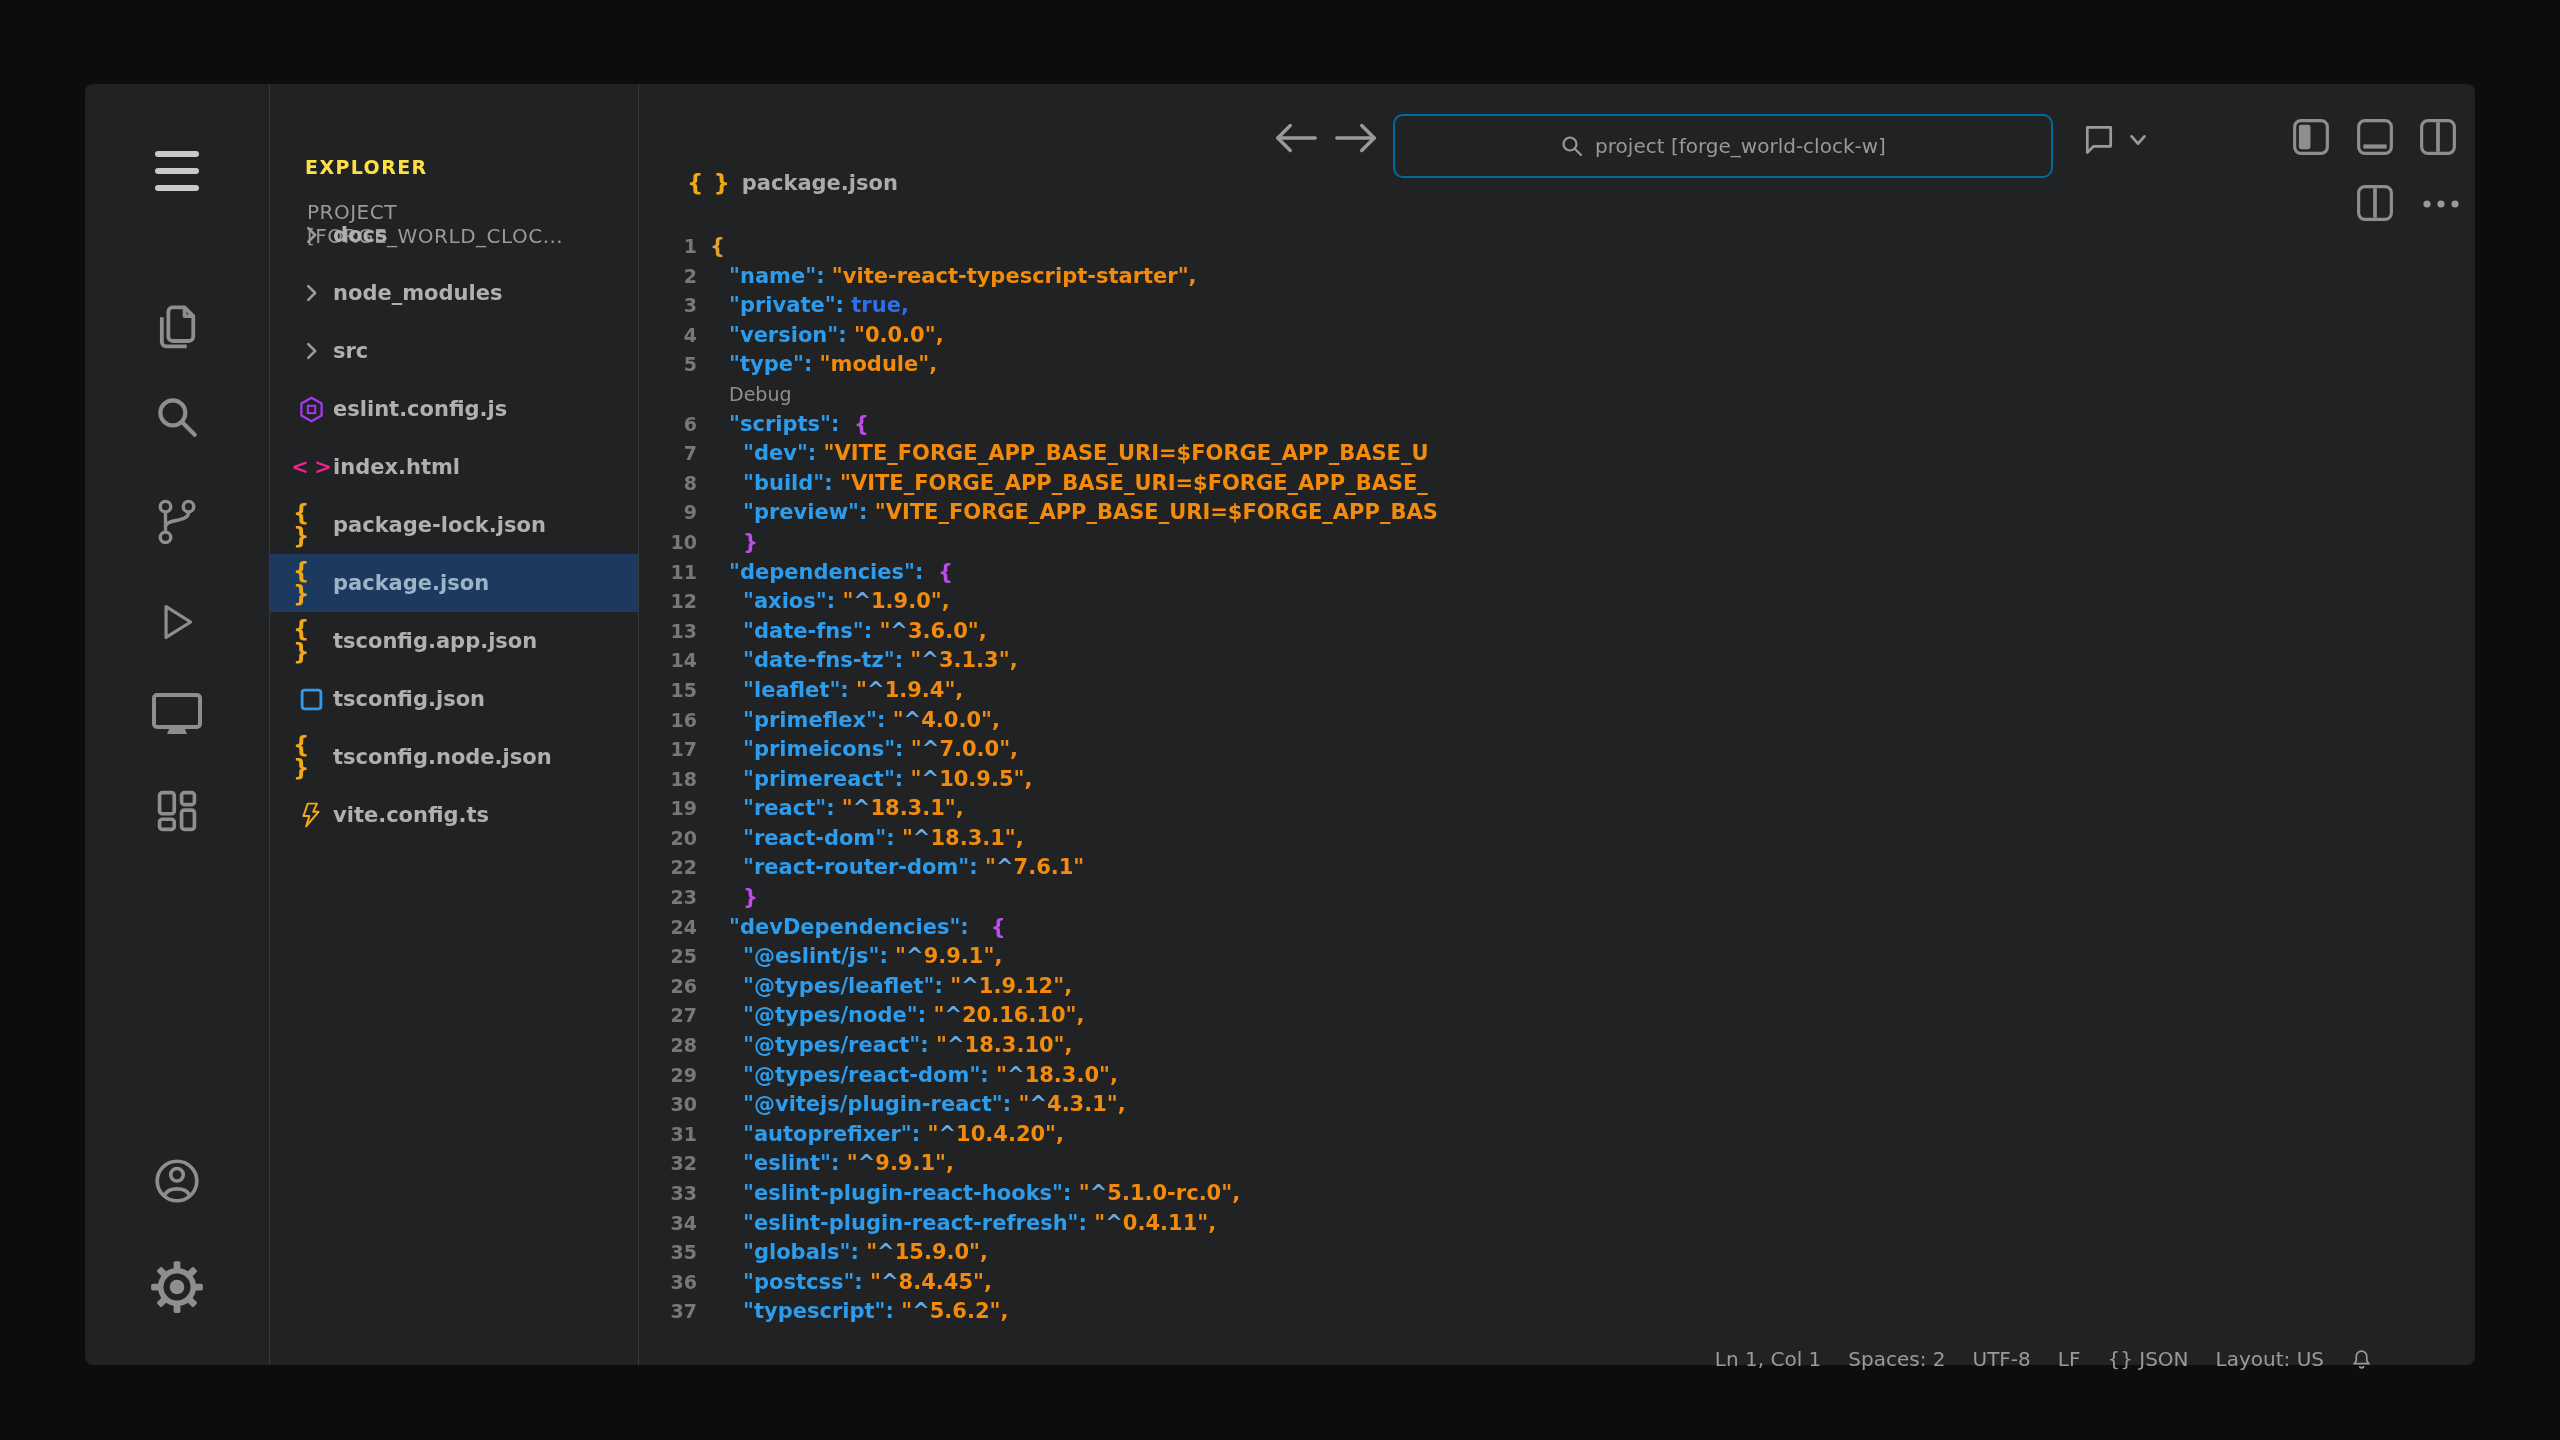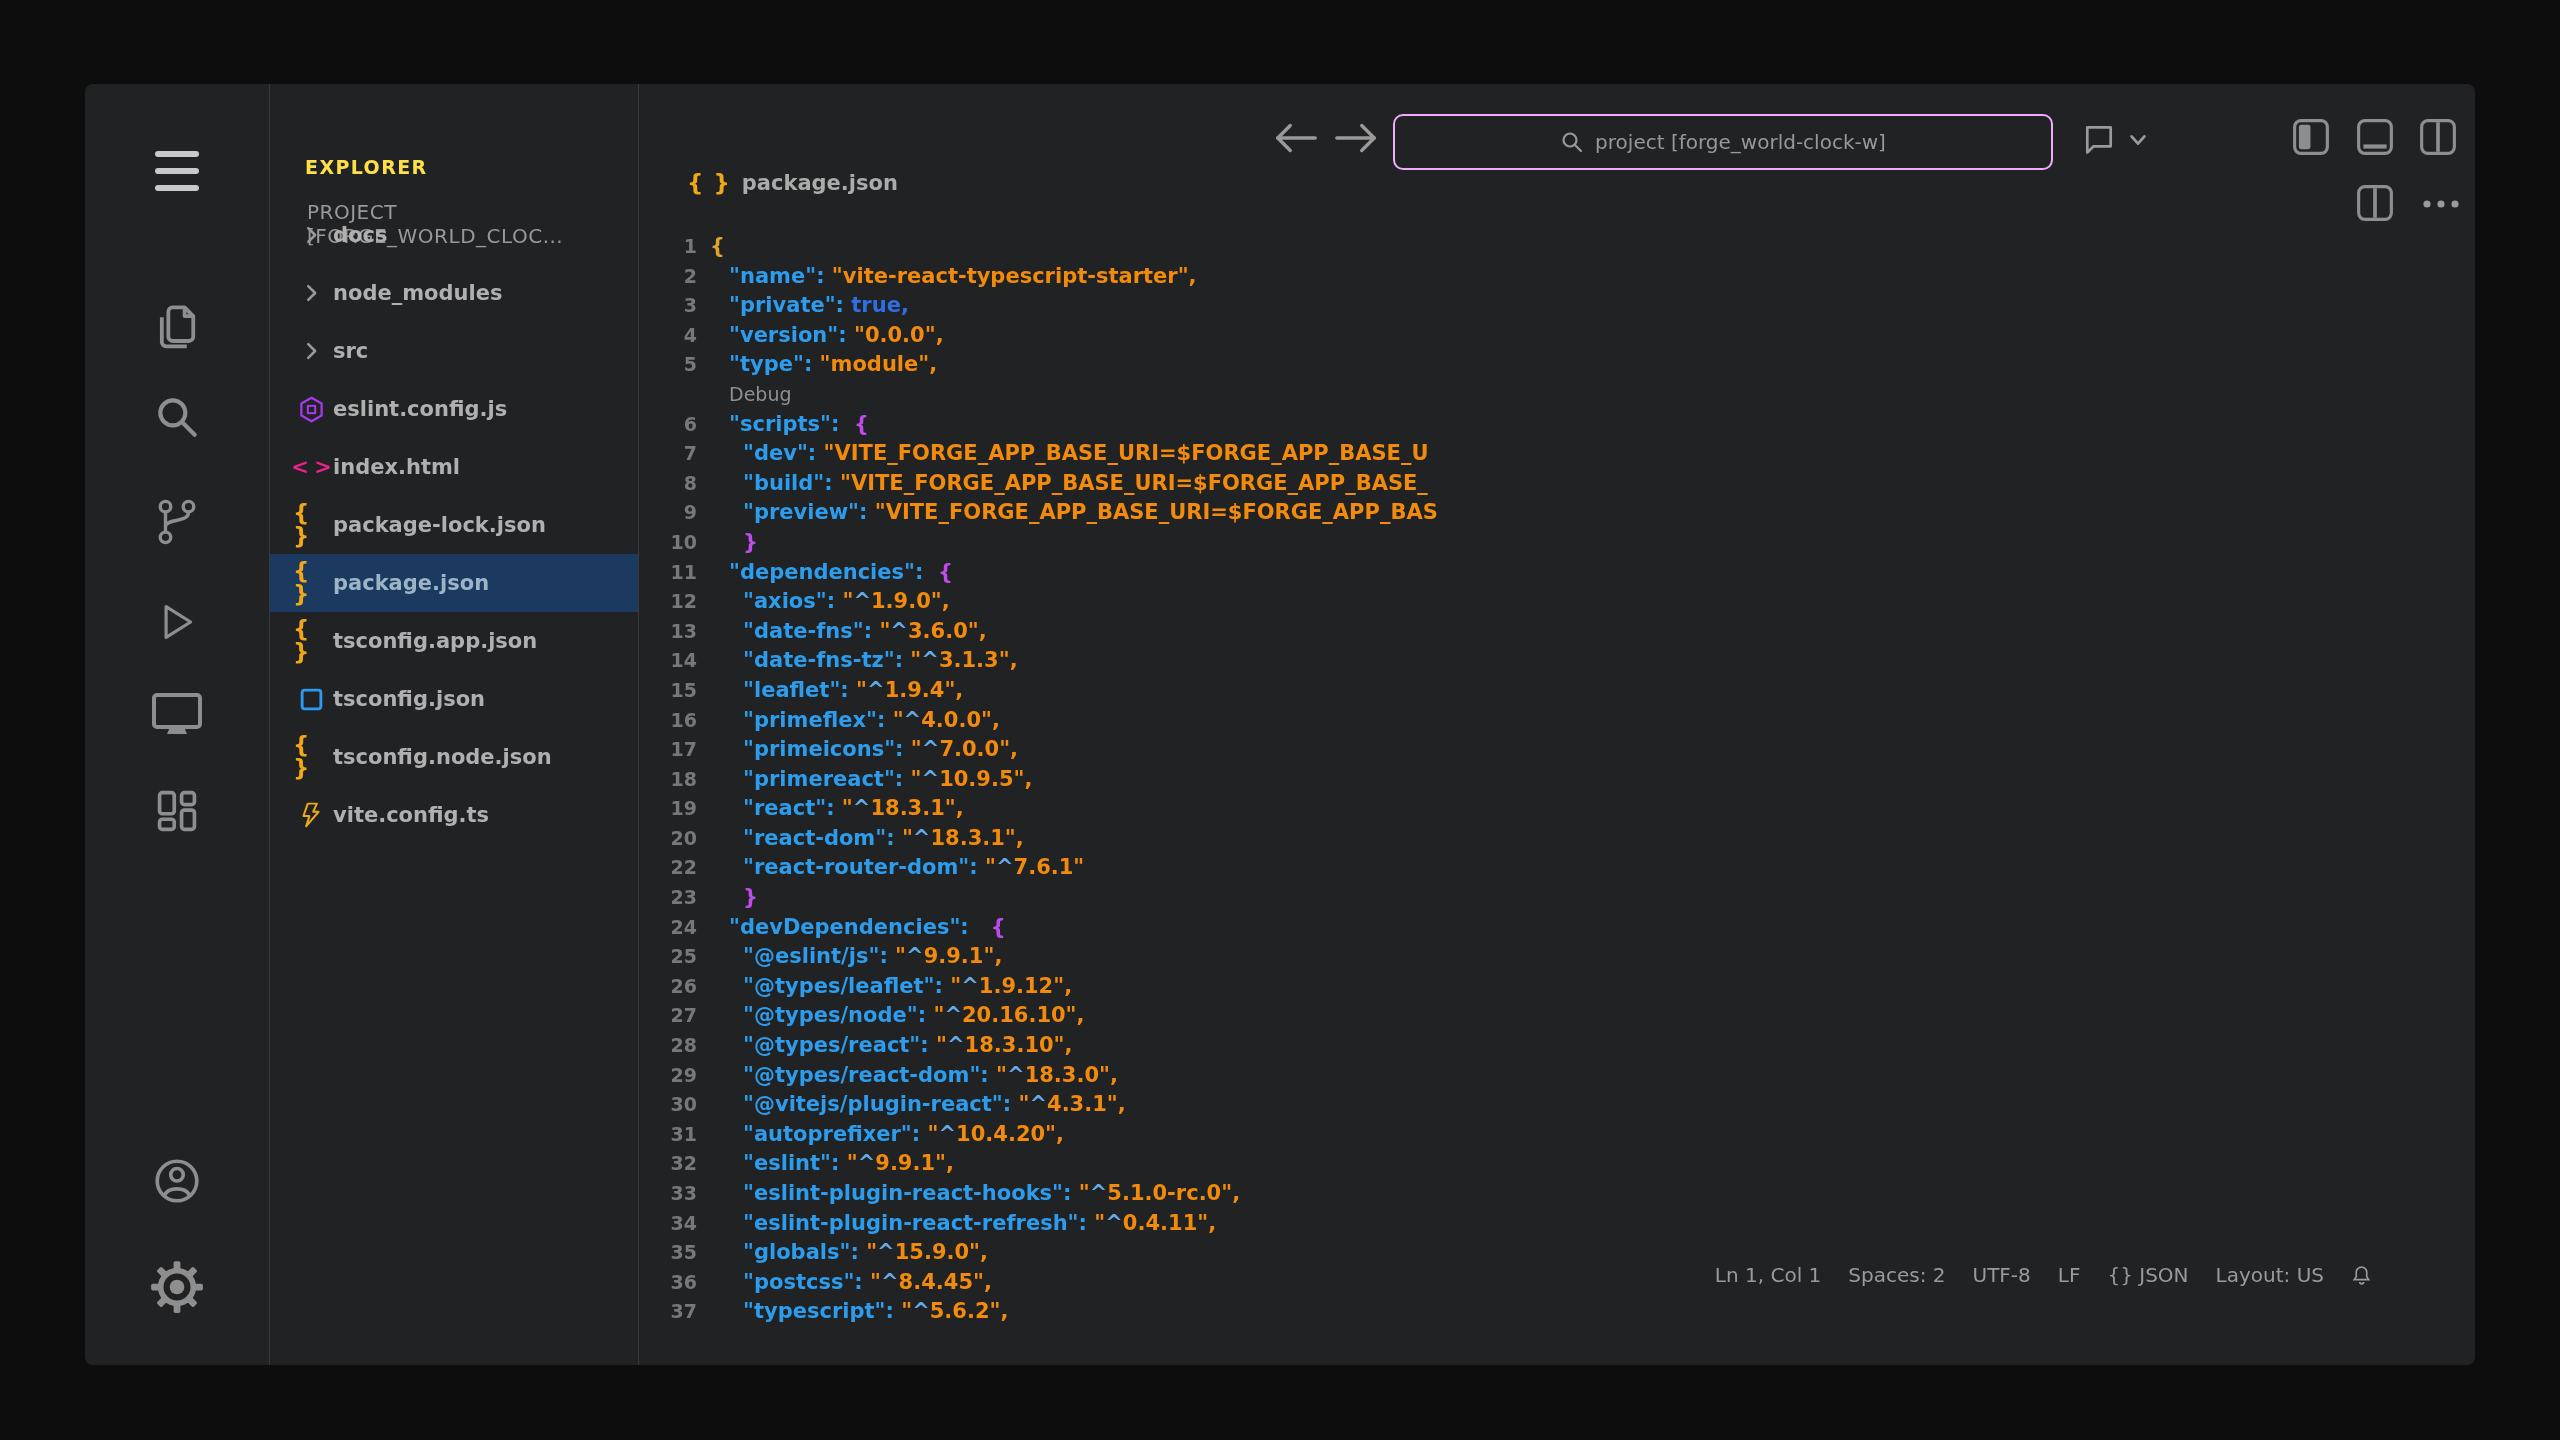--- a/index.html
+++ b/index.html
@@ -20,40 +20,40 @@
   .tree-row{height:58px;display:flex;align-items:center;cursor:pointer;}
   .tree-row.selected{background:#1c3a5f;}
   .tree-ic{width:36px;margin-left:23px;display:flex;align-items:center;justify-content:center;}
   .tree-label{margin-left:4px;font-size:21px;font-weight:700;color:#b0b0b0;}
   .tree-row.selected .tree-label{color:#9db3c7;}
   .ic-braces{font-size:23px;font-weight:800;letter-spacing:1px;line-height:1;}
   .ic-html{font-size:21px;font-weight:800;letter-spacing:-1px;line-height:1;}
 
   
   .nav-arrow{position:absolute;cursor:pointer;}
-  .searchbox{position:absolute;left:1308px;top:30px;width:660px;height:56px;border:2px solid #f0abfc;border-radius:10px;
+  .searchbox{position:absolute;left:1308px;top:30px;width:660px;height:64px;border:2px solid #0369a1;border-radius:10px;
     display:flex;align-items:center;justify-content:center;gap:11px;color:#989898;font-size:20px;cursor:text;box-sizing:border-box;}
   .chatgrp{position:absolute;left:1996px;top:38px;display:flex;align-items:center;gap:10px;cursor:pointer;}
   .wcicon{position:absolute;cursor:pointer;}
 
   
   .editor-tab{position:absolute;left:602px;top:86px;display:flex;align-items:center;gap:11px;}
   .tab-ic{color:#f0a818;font-size:23px;font-weight:800;letter-spacing:1px;}
   .tab-label{font-size:21px;font-weight:700;color:#ababab;}
   .code{position:absolute;left:553px;top:148px;right:8px;}
   .code-row{display:flex;height:29.6px;line-height:29.6px;font-size:21px;font-weight:700;white-space:pre;}
   .code-ln{width:59px;text-align:right;color:#787878;font-size:19px;font-weight:600;flex:none;}
   .code-ct{margin-left:13px;}
   .lvl1{padding-left:19px;} .lvl2{padding-left:33px;}
   .lens{color:#8f8f8f;font-size:19px;font-weight:400;}
   .tok-k{color:#2d9cec;} .tok-s{color:#f28b0d;} .tok-b{color:#2d6fe4;}
   .tok-c{color:#64aae6;} .tok-p1{color:#e0a32e;} .tok-p2{color:#bd4ce8;}
 
   
-  .statusbar{position:absolute;right:103px;top:1176px;height:30px;display:flex;gap:27px;align-items:center;
+  .statusbar{position:absolute;right:103px;top:1260px;height:30px;display:flex;gap:27px;align-items:center;
     font-size:20px;color:#9a9a9a;text-align:right;}
   .status-item{cursor:pointer;}
 </style>
 </head>
 <body>
 
 <div class="stage">
   <div class="window">
 
     <div class="abar">

